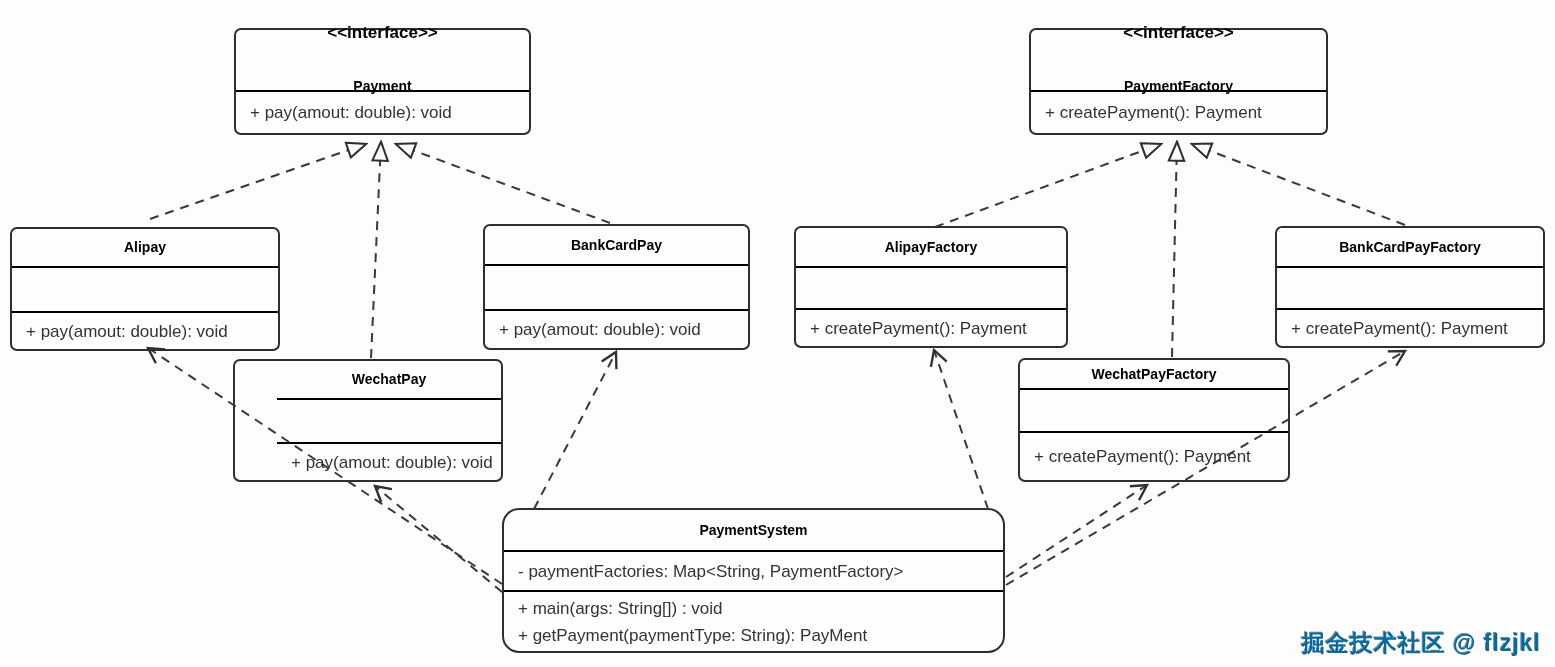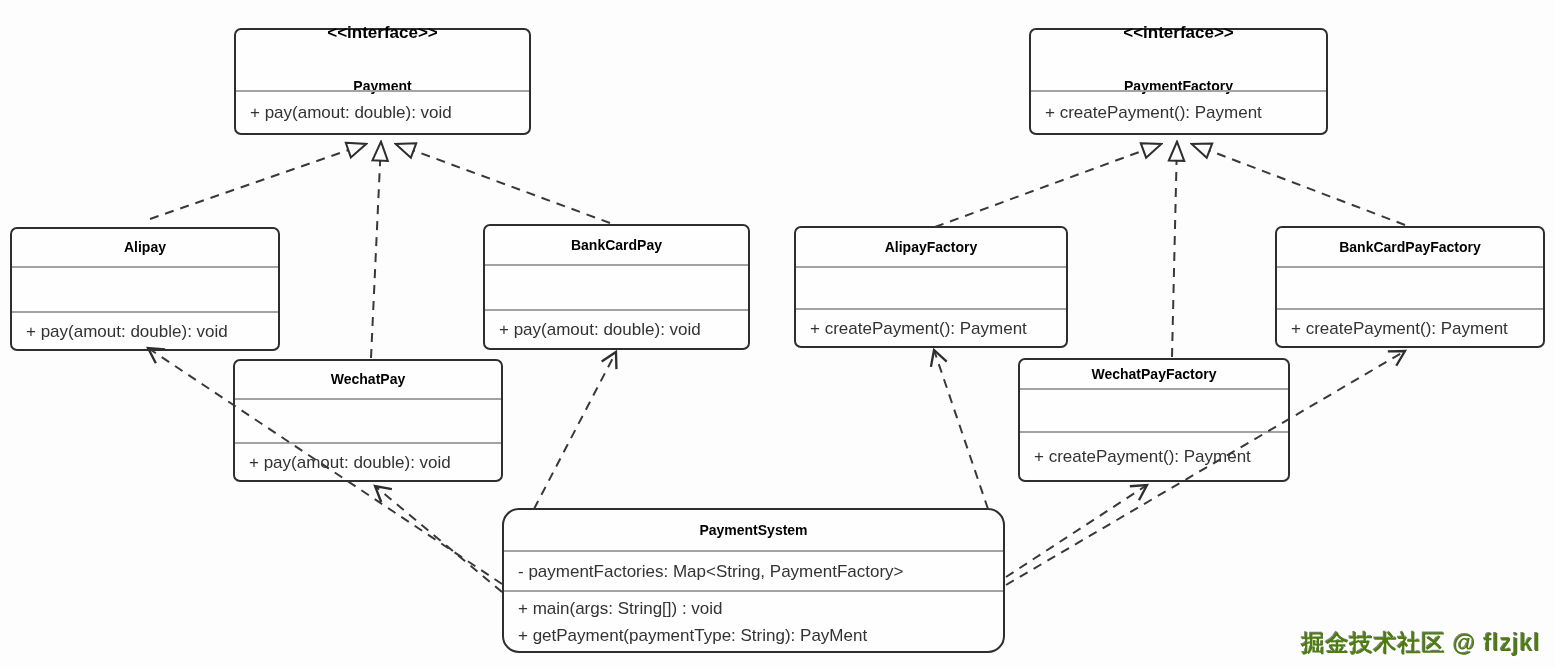--- a/index.html
+++ b/index.html
@@ -5,38 +5,38 @@
   html,body{margin:0;padding:0;background:#fdfdfd;}
   .canvas{
     position:relative;width:1555px;height:667px;background:#fdfdfd;
     overflow:hidden;font-family:"Liberation Sans",sans-serif;
   }
   .uml-box{
     position:absolute;background:#fefefe;border:2px solid #2e2e2e;border-radius:7px;
     box-sizing:border-box;display:flex;flex-direction:column;z-index:1;
   }
   .sec{box-sizing:border-box;}
-  .sec + .sec{border-top:2px solid #a3a3a3;}
+  .sec + .sec{border-top:2px solid #000000;}
   .head{
     display:flex;flex-direction:column;justify-content:center;align-items:center;
     font-weight:bold;color:#000000;gap:31px;
   }
   .stereo{font-size:17px;line-height:22px;}
   .cname{font-size:14px;line-height:23px;}
   .members{
     display:flex;flex-direction:column;justify-content:center;
     padding-left:14px;font-size:17px;color:#333;
   }
   .members div{line-height:27px;white-space:nowrap;}
   svg.overlay{position:absolute;left:0;top:0;z-index:5;pointer-events:none;}
   .rel{stroke:#383838;stroke-width:2;stroke-dasharray:9 7;fill:none;}
   .watermark{
     position:absolute;right:14px;bottom:8px;z-index:6;
     font-size:23px;font-weight:bold;letter-spacing:1px;
-    color:#4d7c0f;text-shadow:1px 2px 0 #ffffff,-1px -1px 0 #828282;
+    color:#0369a1;text-shadow:1px 2px 0 #ffffff,-1px -1px 0 #828282;
   }
 </style>
 </head>
 <body>
 
 <div class="canvas">
 
   <div class="uml-box" style="left:234px;top:28px;width:297px;height:107px;">
     <div class="sec head" style="height:60px;">
       <div class="stereo">&lt;&lt;interface&gt;&gt;</div>
@@ -70,21 +70,21 @@
   <div class="uml-box" style="left:483px;top:224px;width:267px;height:126px;">
     <div class="sec head" style="height:38px;">
       <div class="cname">BankCardPay</div>
     </div>
     <div class="sec" style="height:45px;"></div>
     <div class="sec members" style="flex:1;">
       <div>+ pay(amout: double): void</div>
     </div>
   </div>
 
-  <div class="uml-box" style="left:233px;top:359px;width:270px;height:123px;">
+  <div class="uml-box" style="left:233px;top:359px;width:270px;height:123px;padding-left:42px;">
     <div class="sec head" style="height:37px;">
       <div class="cname">WechatPay</div>
     </div>
     <div class="sec" style="height:44px;"></div>
     <div class="sec members" style="flex:1;">
       <div>+ pay(amout: double): void</div>
     </div>
   </div>
 
   <div class="uml-box" style="left:794px;top:226px;width:274px;height:122px;">

